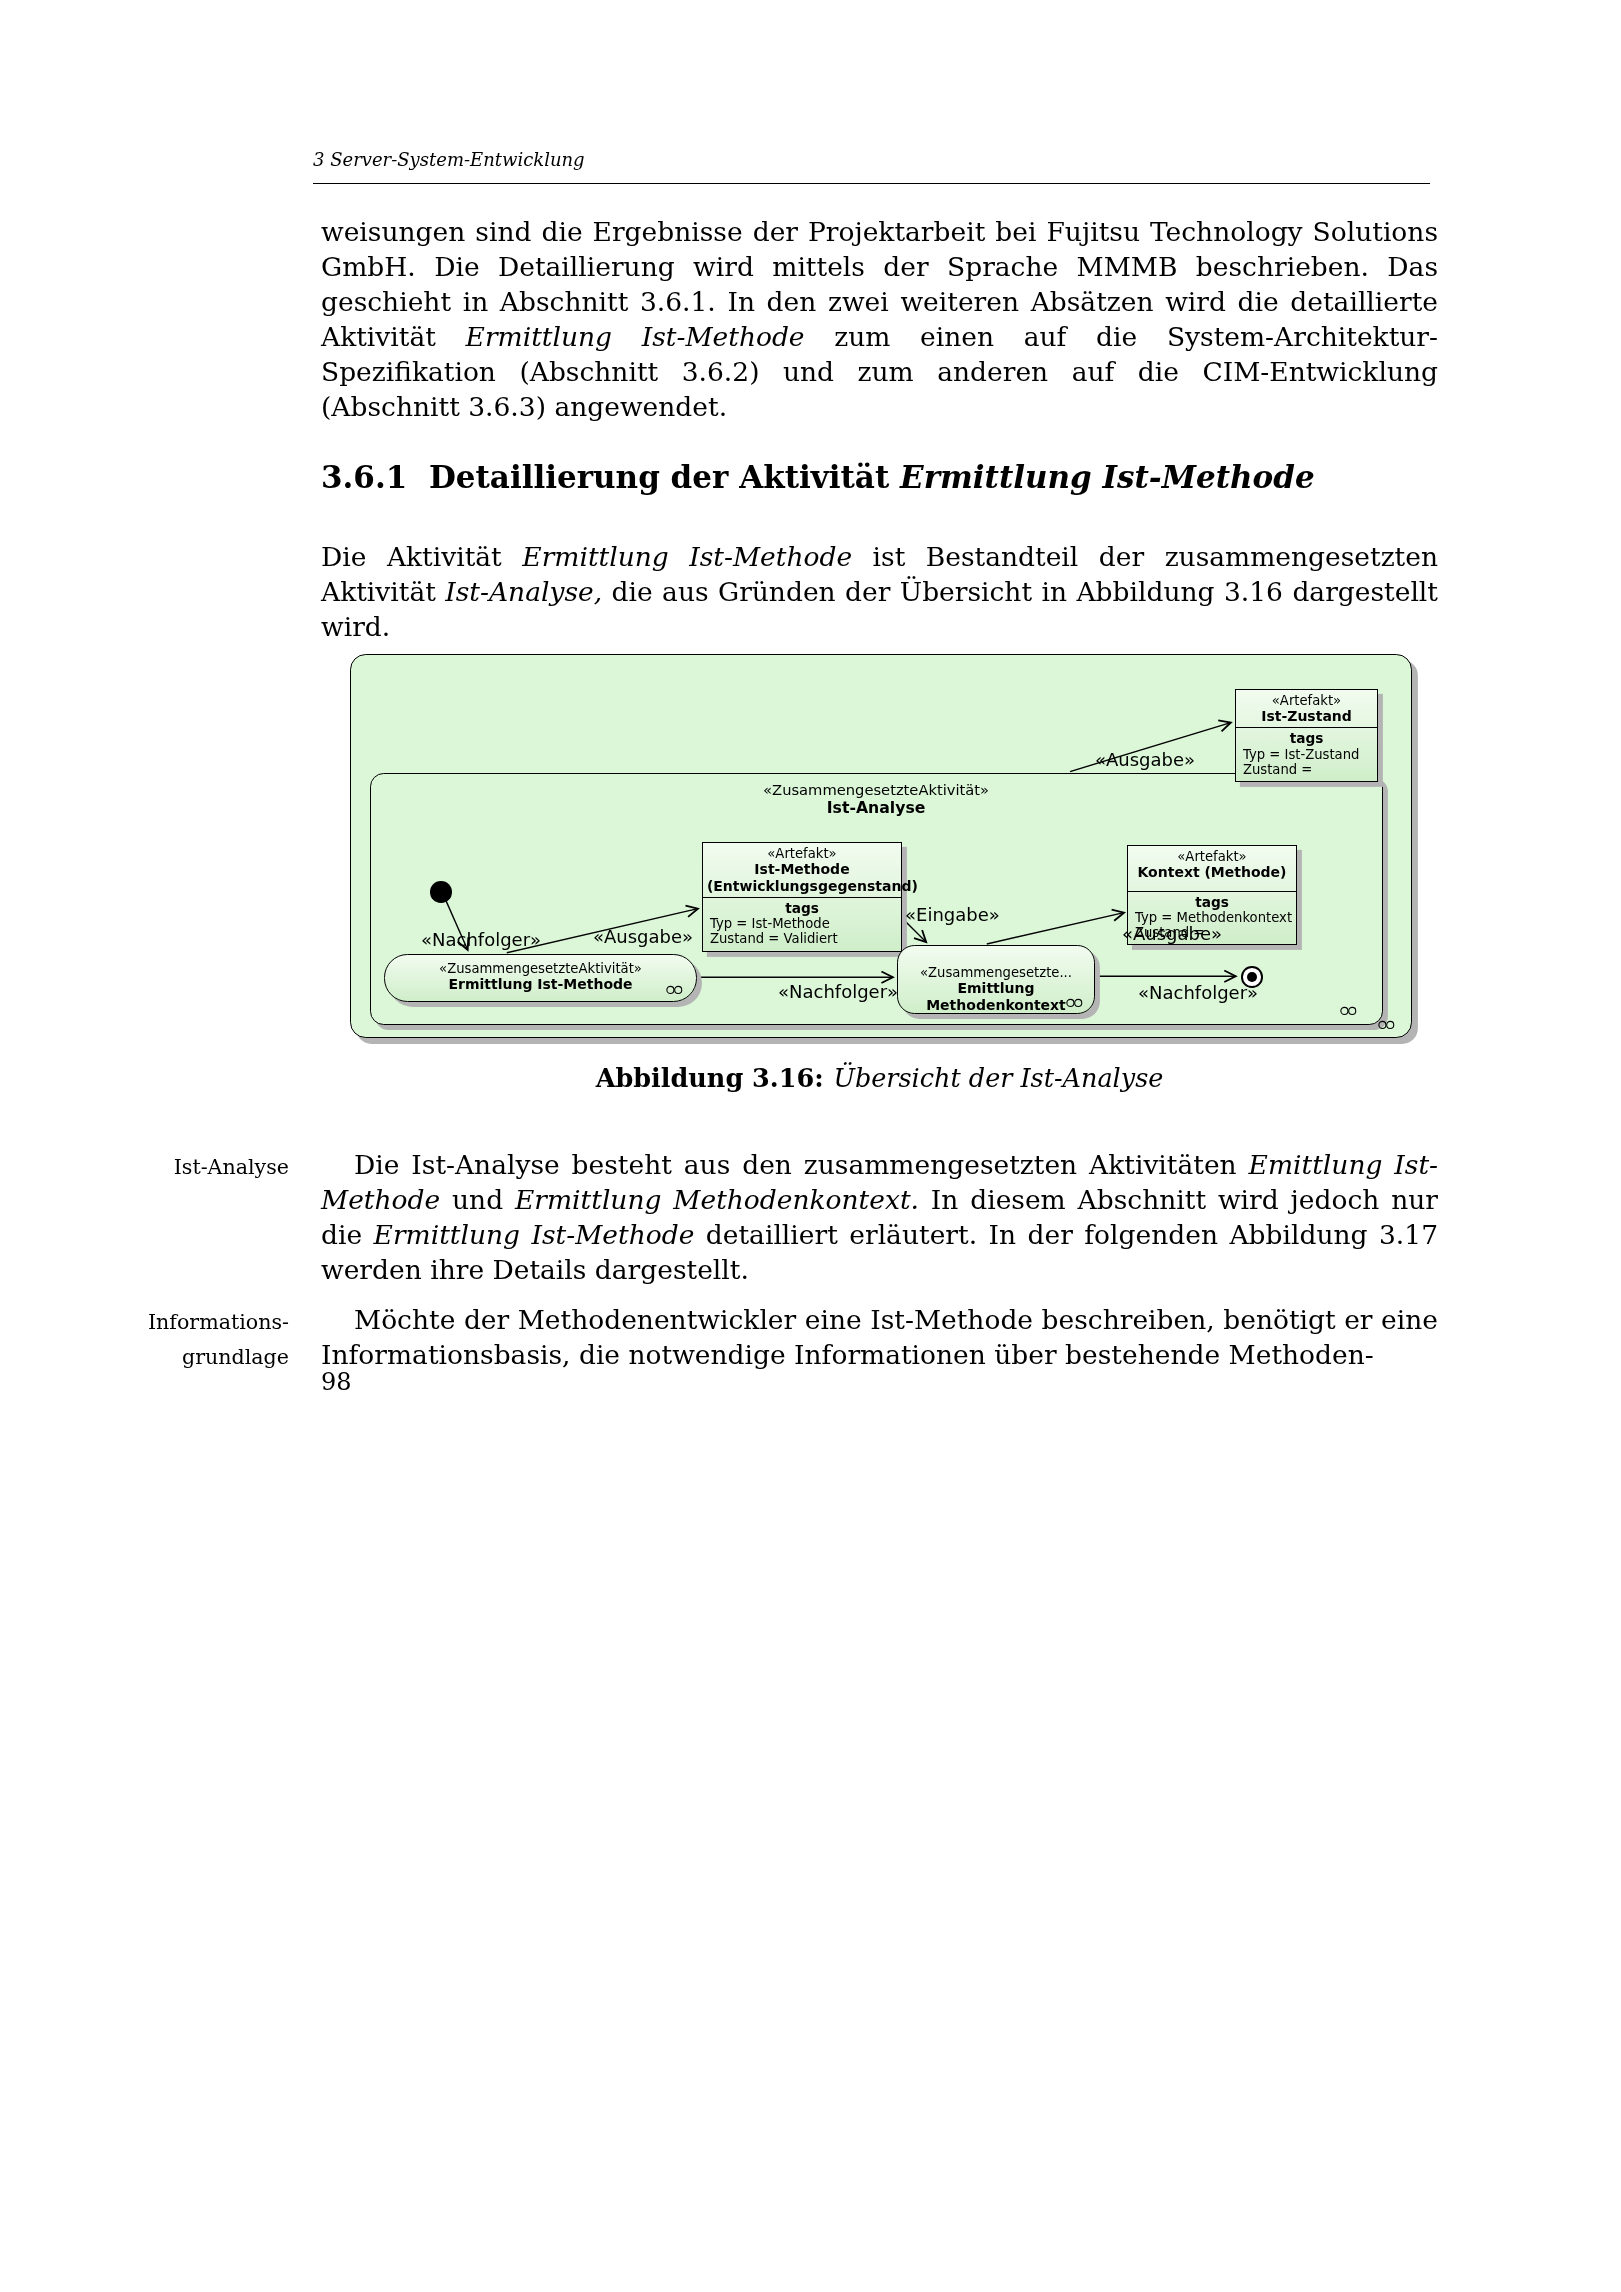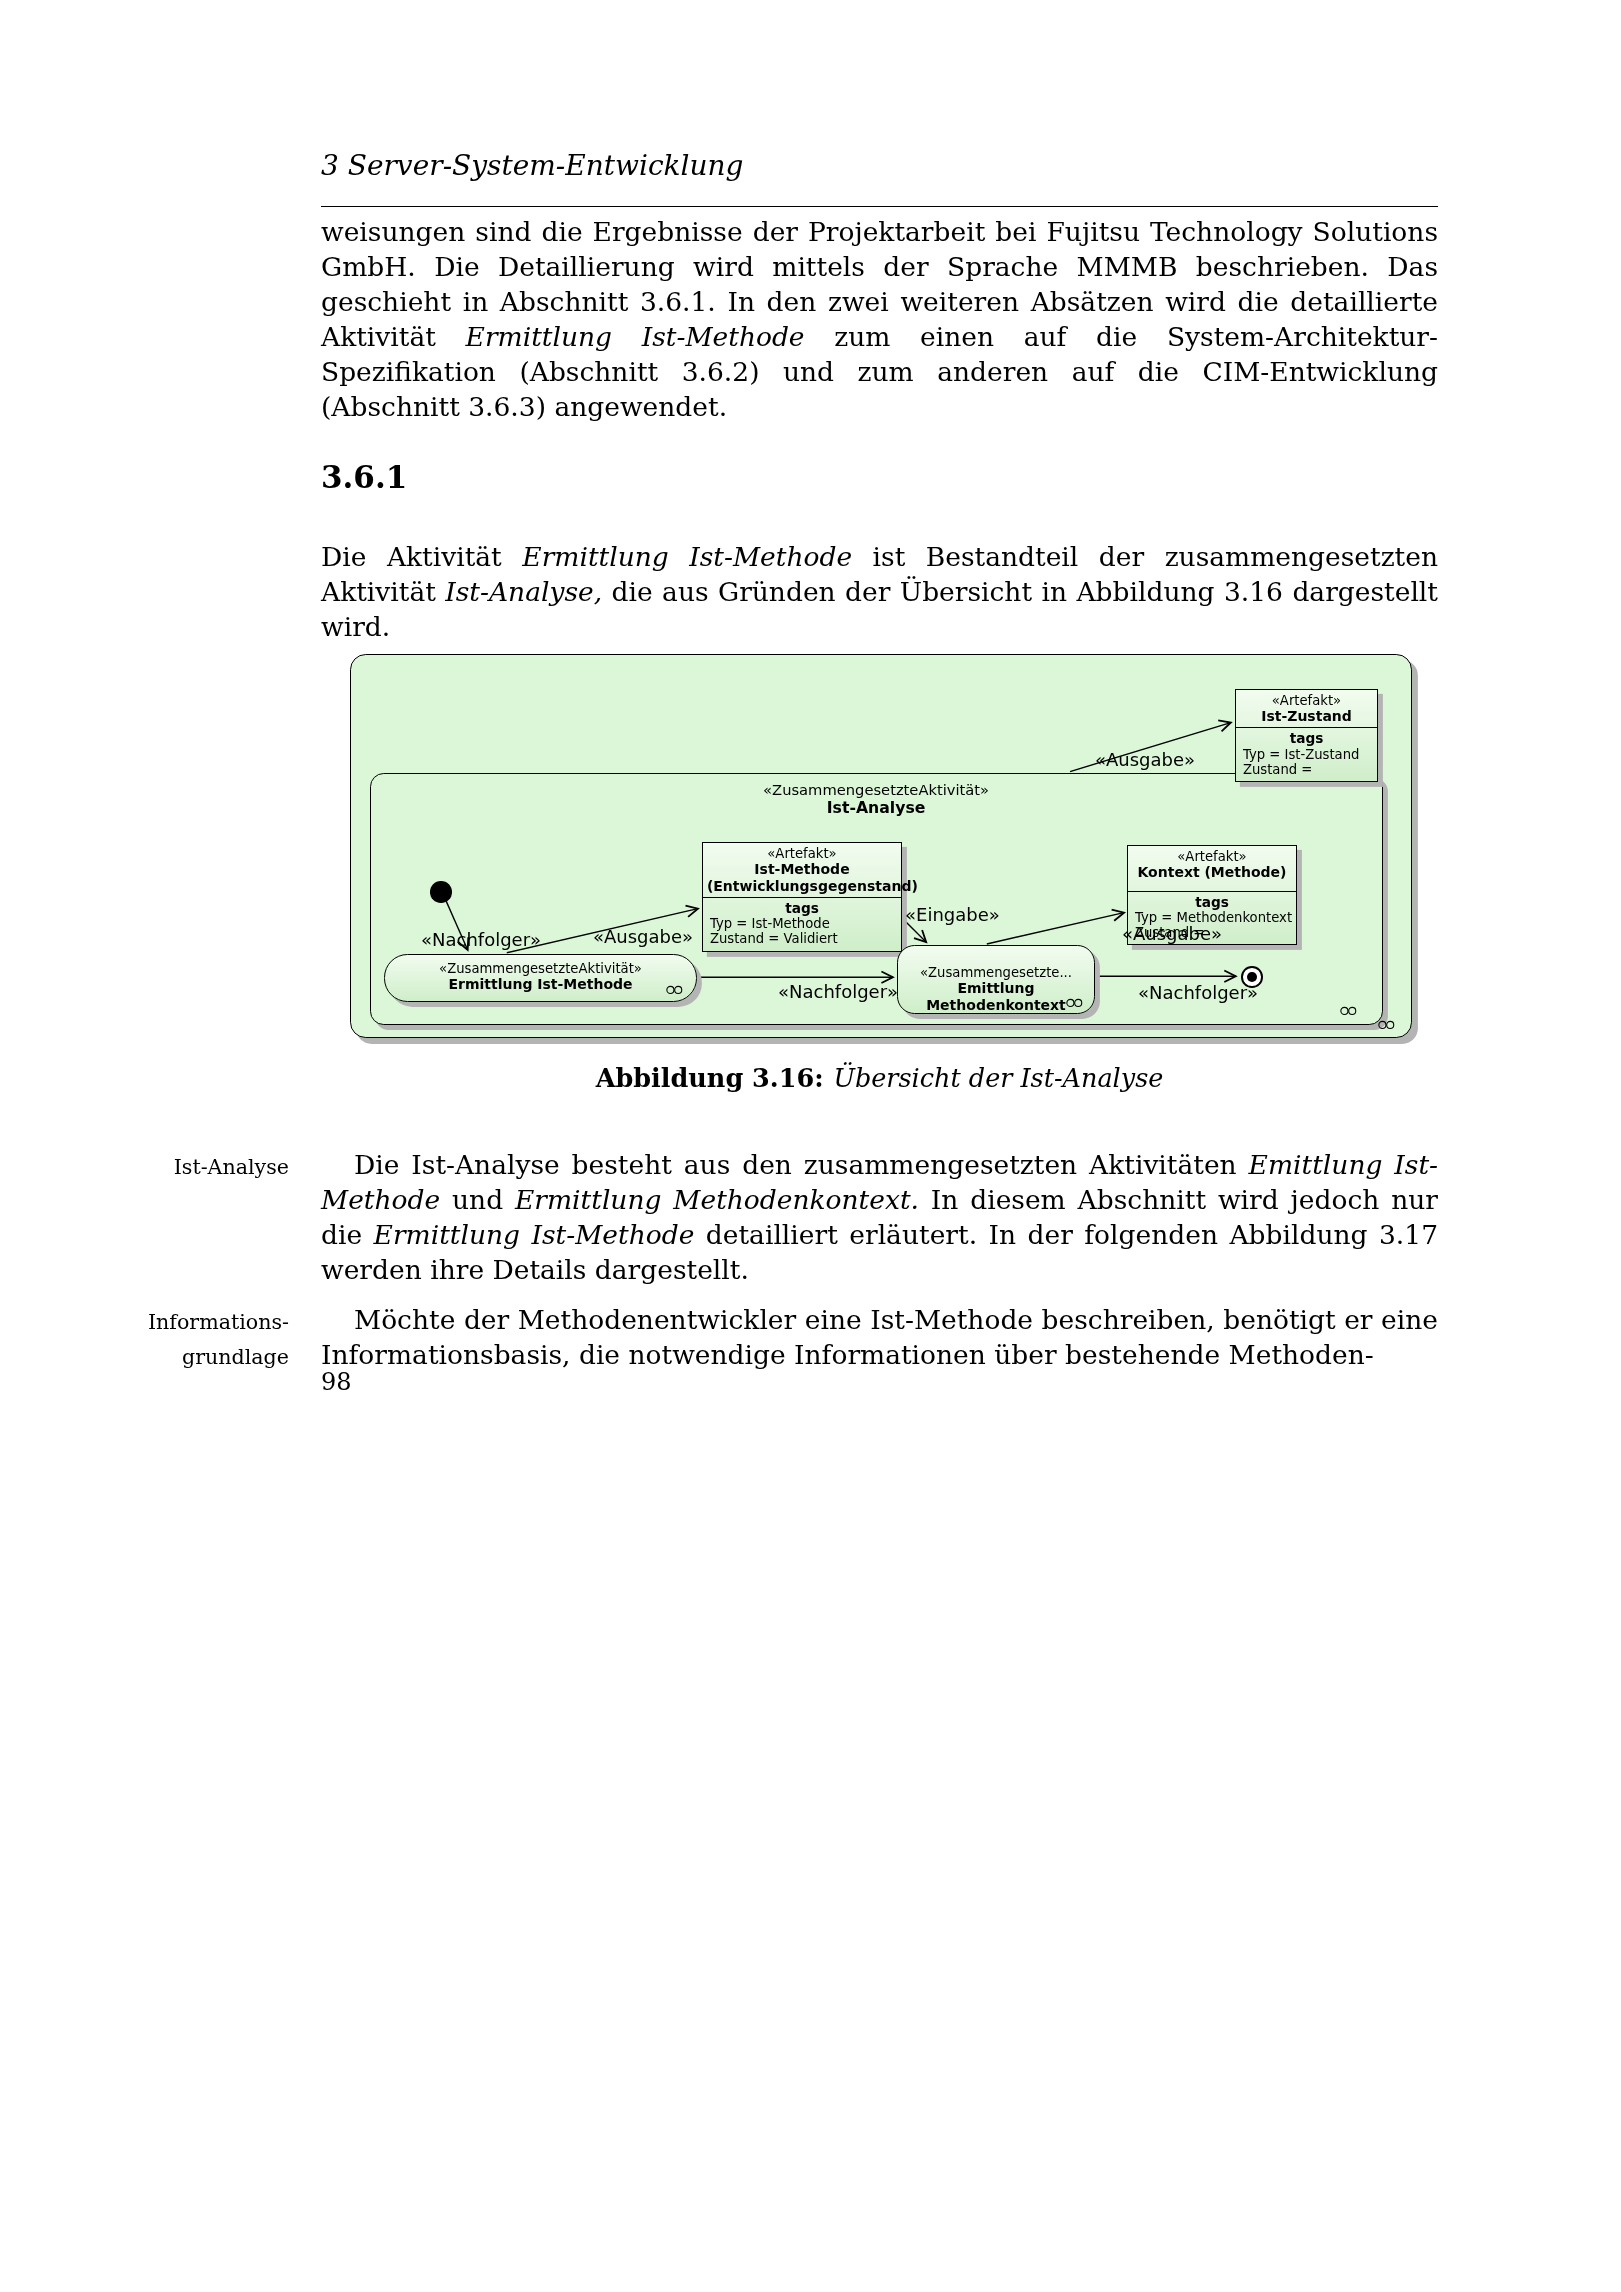--- a/index.html
+++ b/index.html
@@ -6,22 +6,22 @@
   * { box-sizing: border-box; }
   html,body { margin:0; padding:0; background:#ffffff; }
   .page {
     position:relative; width:1621px; height:2293px; background:#fff;
     font-family:"DejaVu Serif", serif; color:#000; overflow:hidden;
   }
   .it { font-style:italic; }
 
   
   .running-header {
-    position:absolute; left:321px; top:149px; width:1117px;
-    font-style:italic; font-size:28px; padding-bottom:24px;
+    position:absolute; left:313px; top:149px; width:1117px;
+    font-style:italic; font-size:18px; padding-bottom:13px;
     border-bottom:1.6px solid #000;
   }
   .par {
     position:absolute; left:321px; width:1117px; margin:0;
     font-size:26.5px; line-height:35px; text-align:justify;
   }
   .p1 { top:214px; }
   .heading {
     position:absolute; left:321px; top:459px; width:1117px; margin:0;
     font-size:31px; font-weight:bold; display:flex; gap:21.6px;
@@ -134,20 +134,21 @@
 <div class="page">
 
   <header class="running-header">
     <span>3 Server-System-Entwicklung</span>
   </header>
 
   <p class="par p1"><span>weisungen sind die Ergebnisse der Projektarbeit bei Fujitsu Technology Solutions GmbH. Die Detaillierung wird mittels der Sprache MMMB beschrieben. Das geschieht in Abschnitt 3.6.1. In den zwei weiteren Absätzen wird die detaillierte Aktivität </span><span class="it">Ermittlung Ist-Methode</span><span> zum einen auf die System-Architektur-Spezifikation (Abschnitt 3.6.2) und zum anderen auf die CIM-Entwicklung (Abschnitt 3.6.3) angewendet.</span></p>
 
   <h2 class="heading">
     <span>3.6.1</span>
+    <span><span>Detaillierung der Aktivität </span><span class="it">Ermittlung Ist-Methode</span></span>
   </h2>
 
   <p class="par p2"><span>Die Aktivität </span><span class="it">Ermittlung Ist-Methode</span><span> ist Bestandteil der zusammengesetzten Aktivität </span><span class="it">Ist-Analyse,</span><span> die aus Gründen der Übersicht in Abbildung 3.16 dargestellt wird.</span></p>
 
   <figure class="figure">
 
     <div class="frame"></div>
 
 
     <div class="inner">

